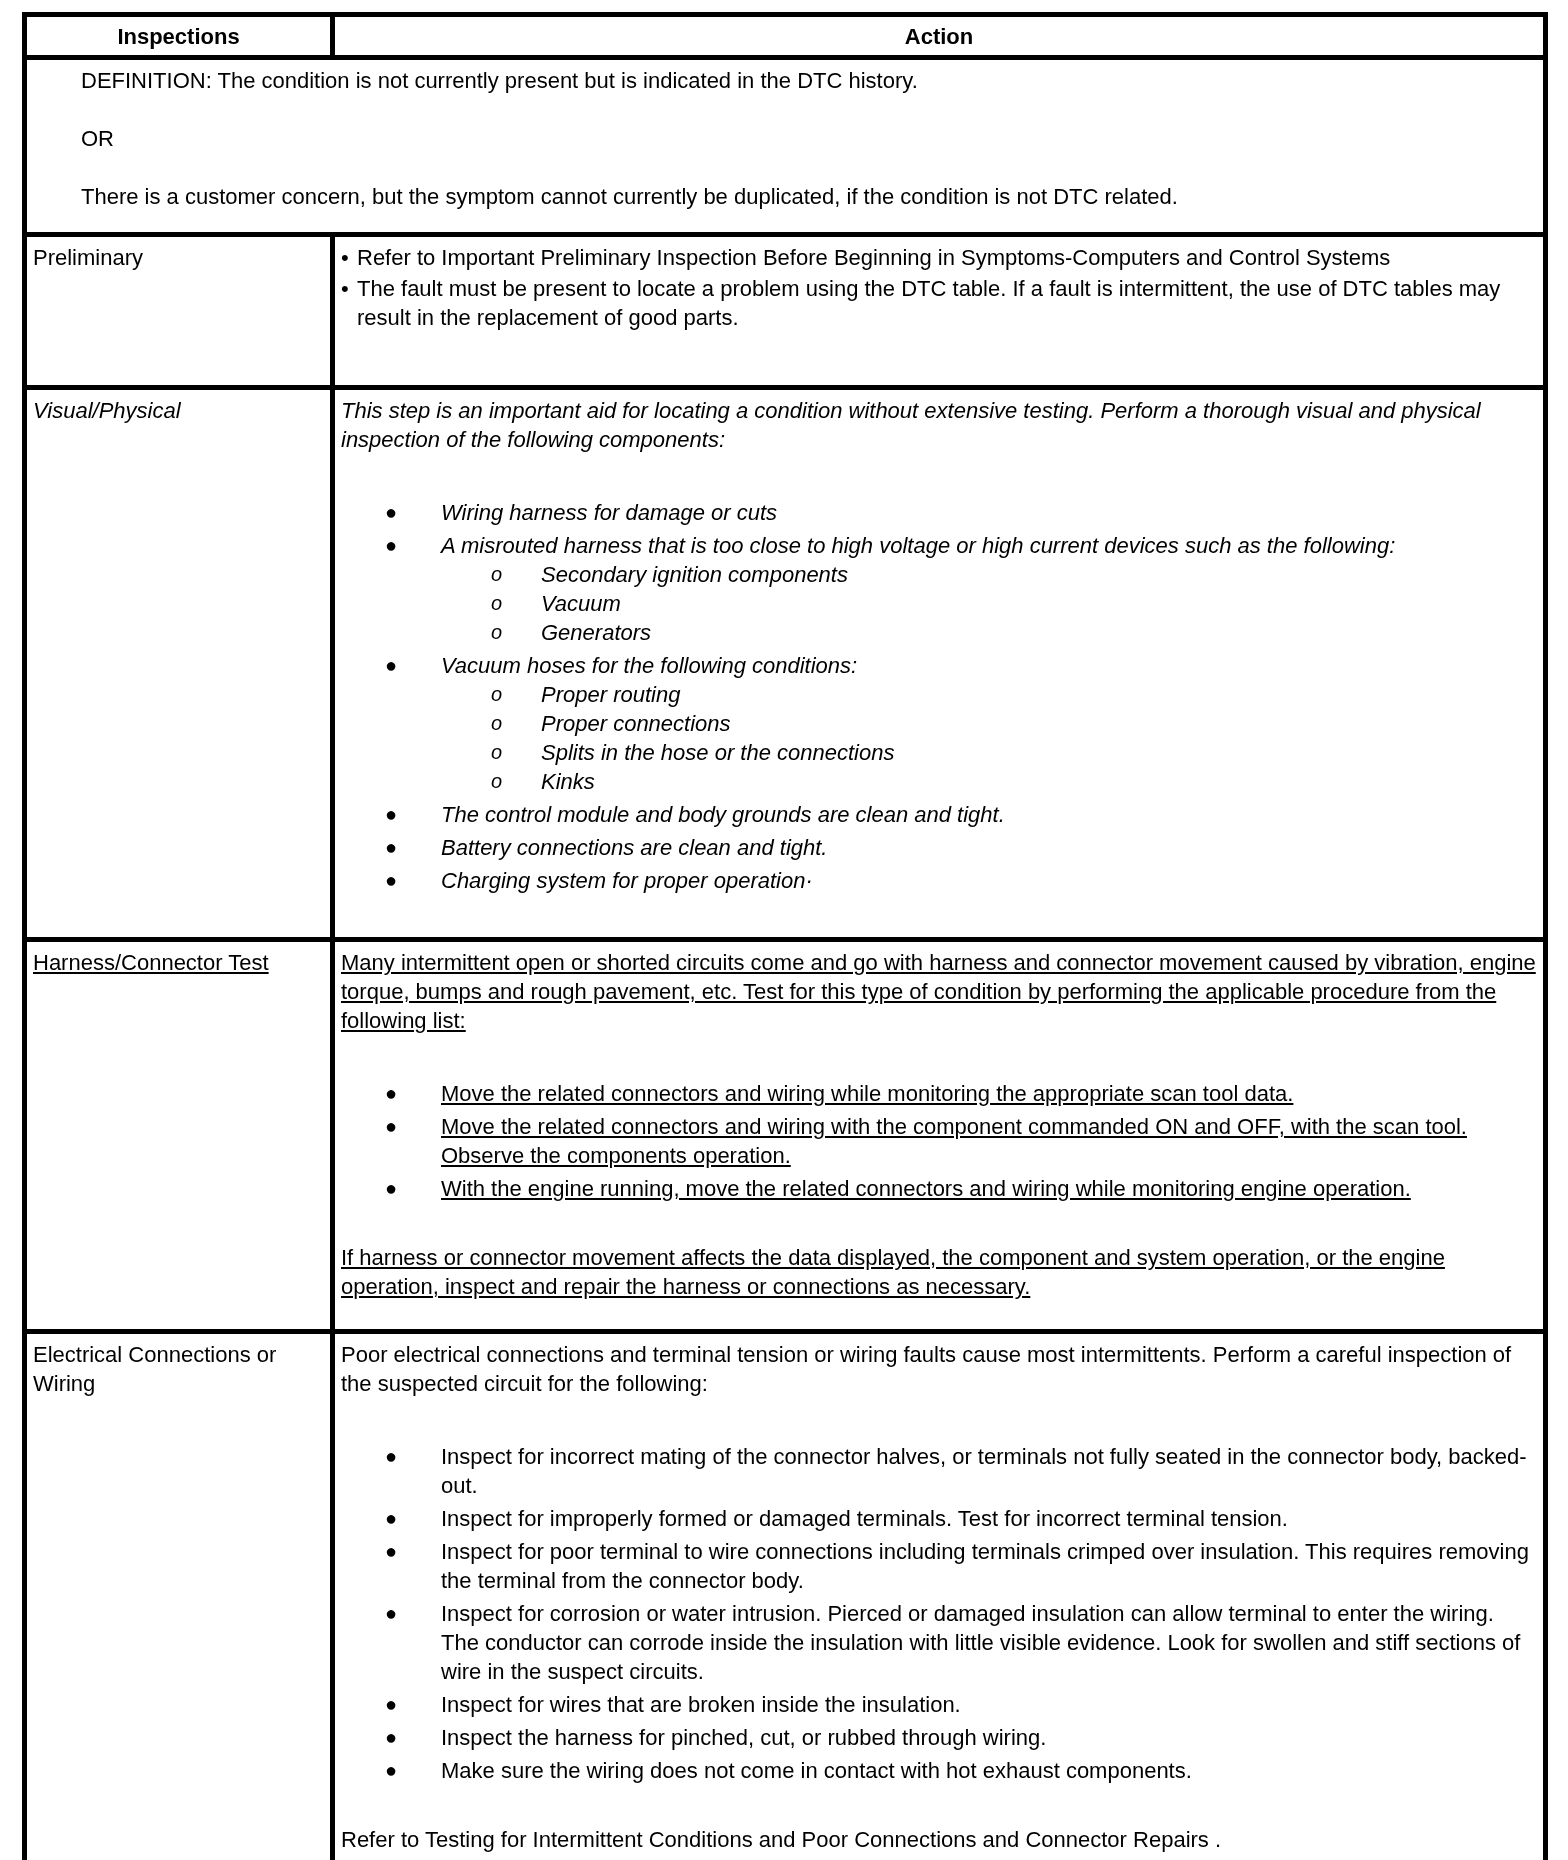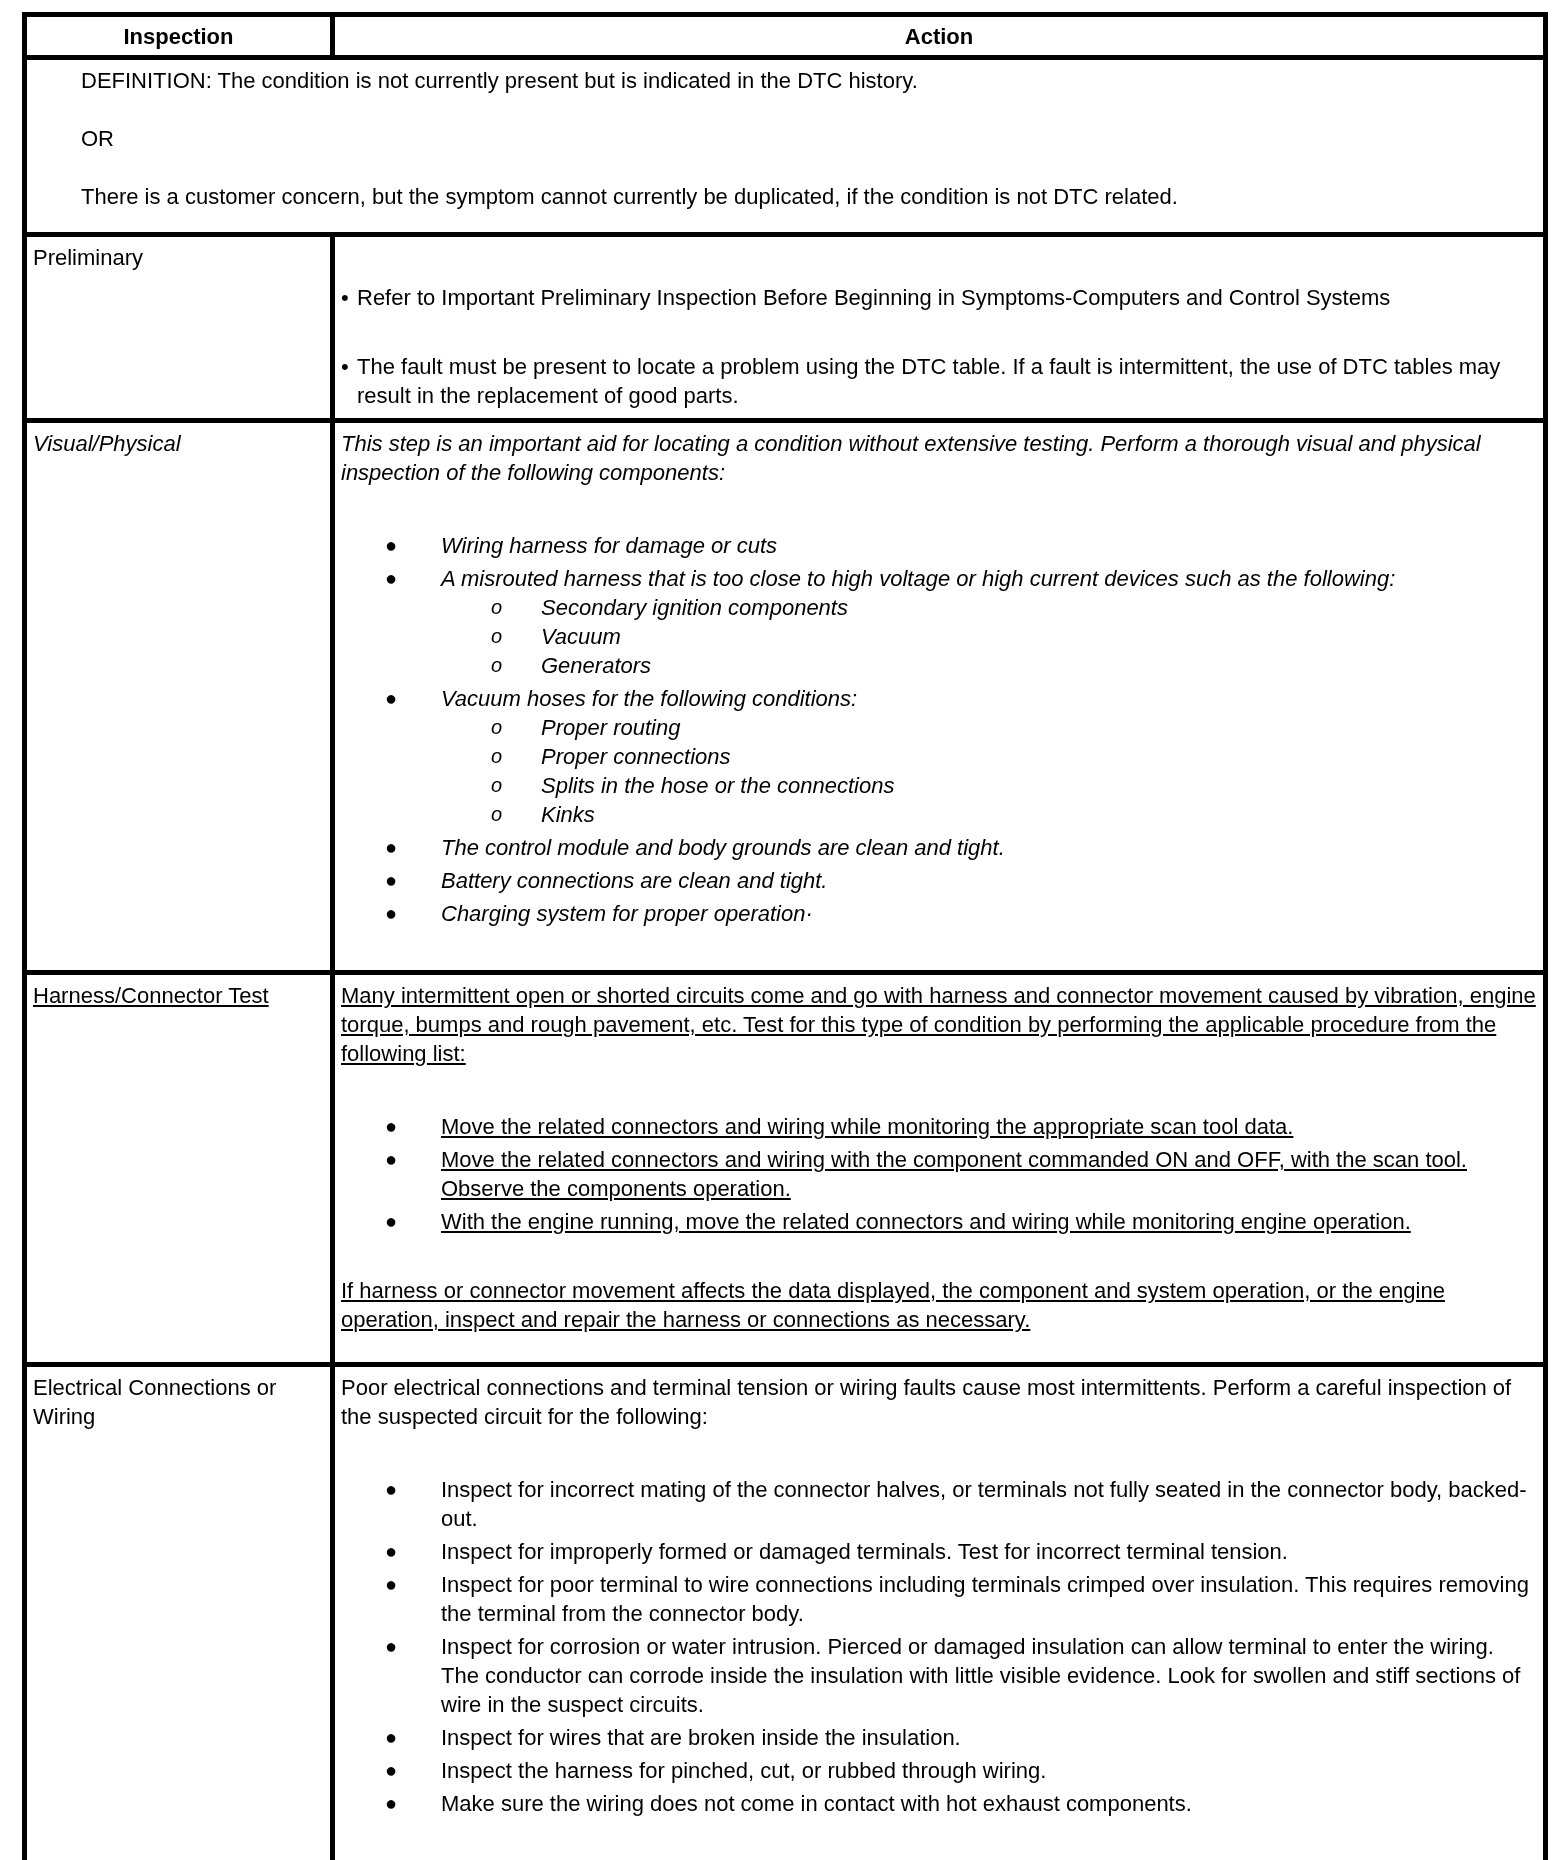--- a/index.html
+++ b/index.html
@@ -15,42 +15,42 @@
   col.c1 { width: 308px; }
   th { font-weight: bold; text-align: center; padding: 4px 6px !important; height: 30px; vertical-align: middle !important; }
   .row-def td { height: 160px; }
   .def-line { white-space: nowrap; margin-left: 48px; }
   .spacer { height: 29px; }
   .row-prelim td { height: 136px; }
   .row-visual td { height: 535px; font-style: italic; }
   .row-harness td { height: 375px; text-decoration: underline; }
   .row-elec td { height: 524px; }
   ul.pre { list-style: none; margin: 0; padding: 0; }
-  ul.pre li { position: relative; padding-left: 16px; margin-bottom: 2px; margin-top: 40px; }
+  ul.pre li { position: relative; padding-left: 16px; margin-bottom: 2px; }
   ul.pre li::before { content: "\2022"; position: absolute; left: 0; top: 0; }
   ul.b1 { list-style: none; margin: 0; padding: 0 0 0 100px; }
   ul.b1 > li { position: relative; margin-bottom: 4px; }
   ul.b1 > li > .bul { position: absolute; left: -56px; top: 0; font-size: 20px; }
   ul.b2 { list-style: none; margin: 0; padding: 0 0 0 100px; }
   ul.b2 > li { position: relative; margin: 0; line-height: 29px; }
   ul.b2 > li > .bul { position: absolute; left: -50px; top: 0; font-size: 20px; }
   .gap-lg { height: 44px; }
   .gap-md { height: 36px; }
 </style>
 </head>
 <body>
 
 <table class="doc">
   <colgroup>
       <col class="c1">
       <col class="c2">
     </colgroup>
   <tbody>
       <tr>
-    <th>Inspection</th>
+    <th>Inspections</th>
     <th>Action</th>
   </tr>
 
   <tr class="row-def">
     <td colspan="2">
       <div class="def-line">DEFINITION: The condition is not currently present but is indicated in the DTC history.</div>
       <div class="spacer"></div>
       <div class="def-line">OR</div>
       <div class="spacer"></div>
       <div class="def-line">There is a customer concern, but the symptom cannot currently be duplicated, if the condition is not DTC related.</div>

